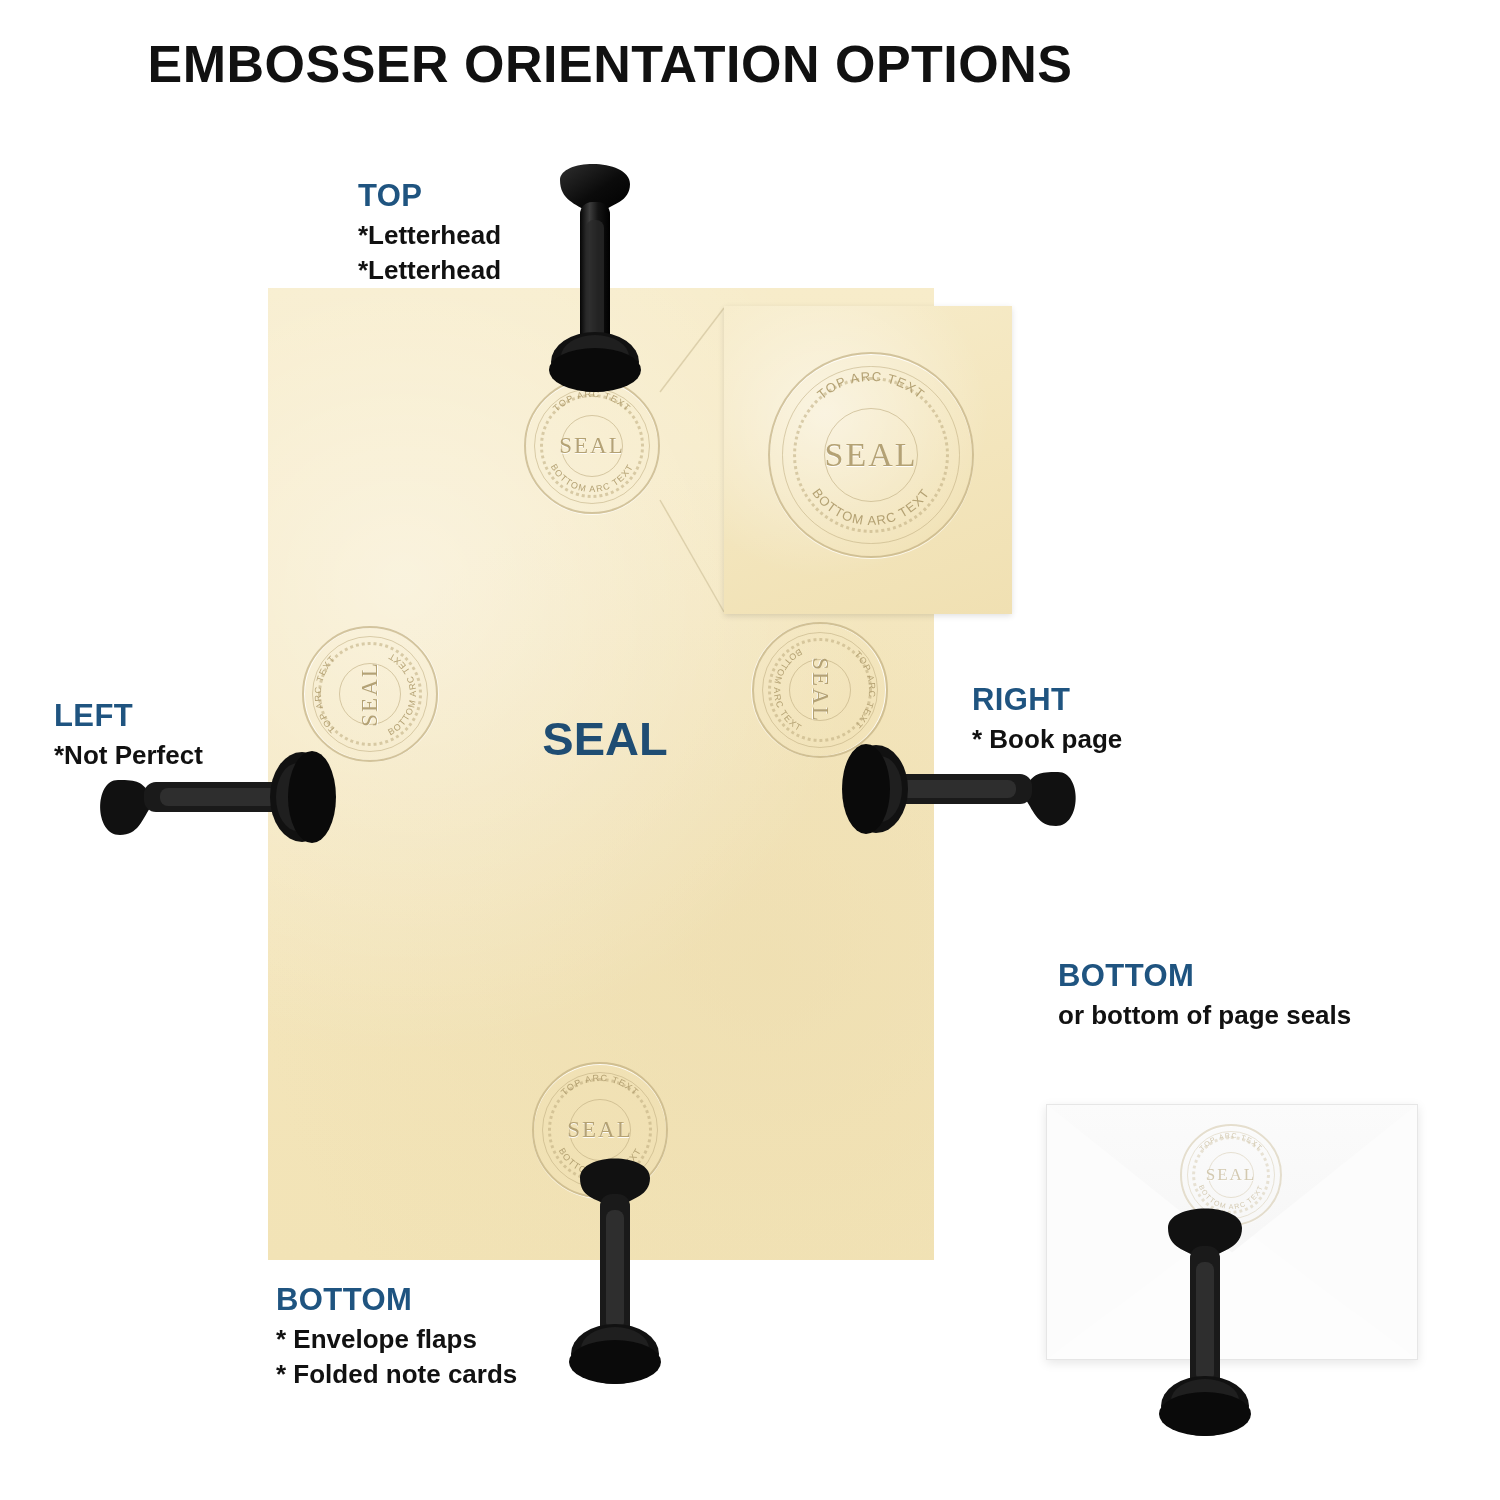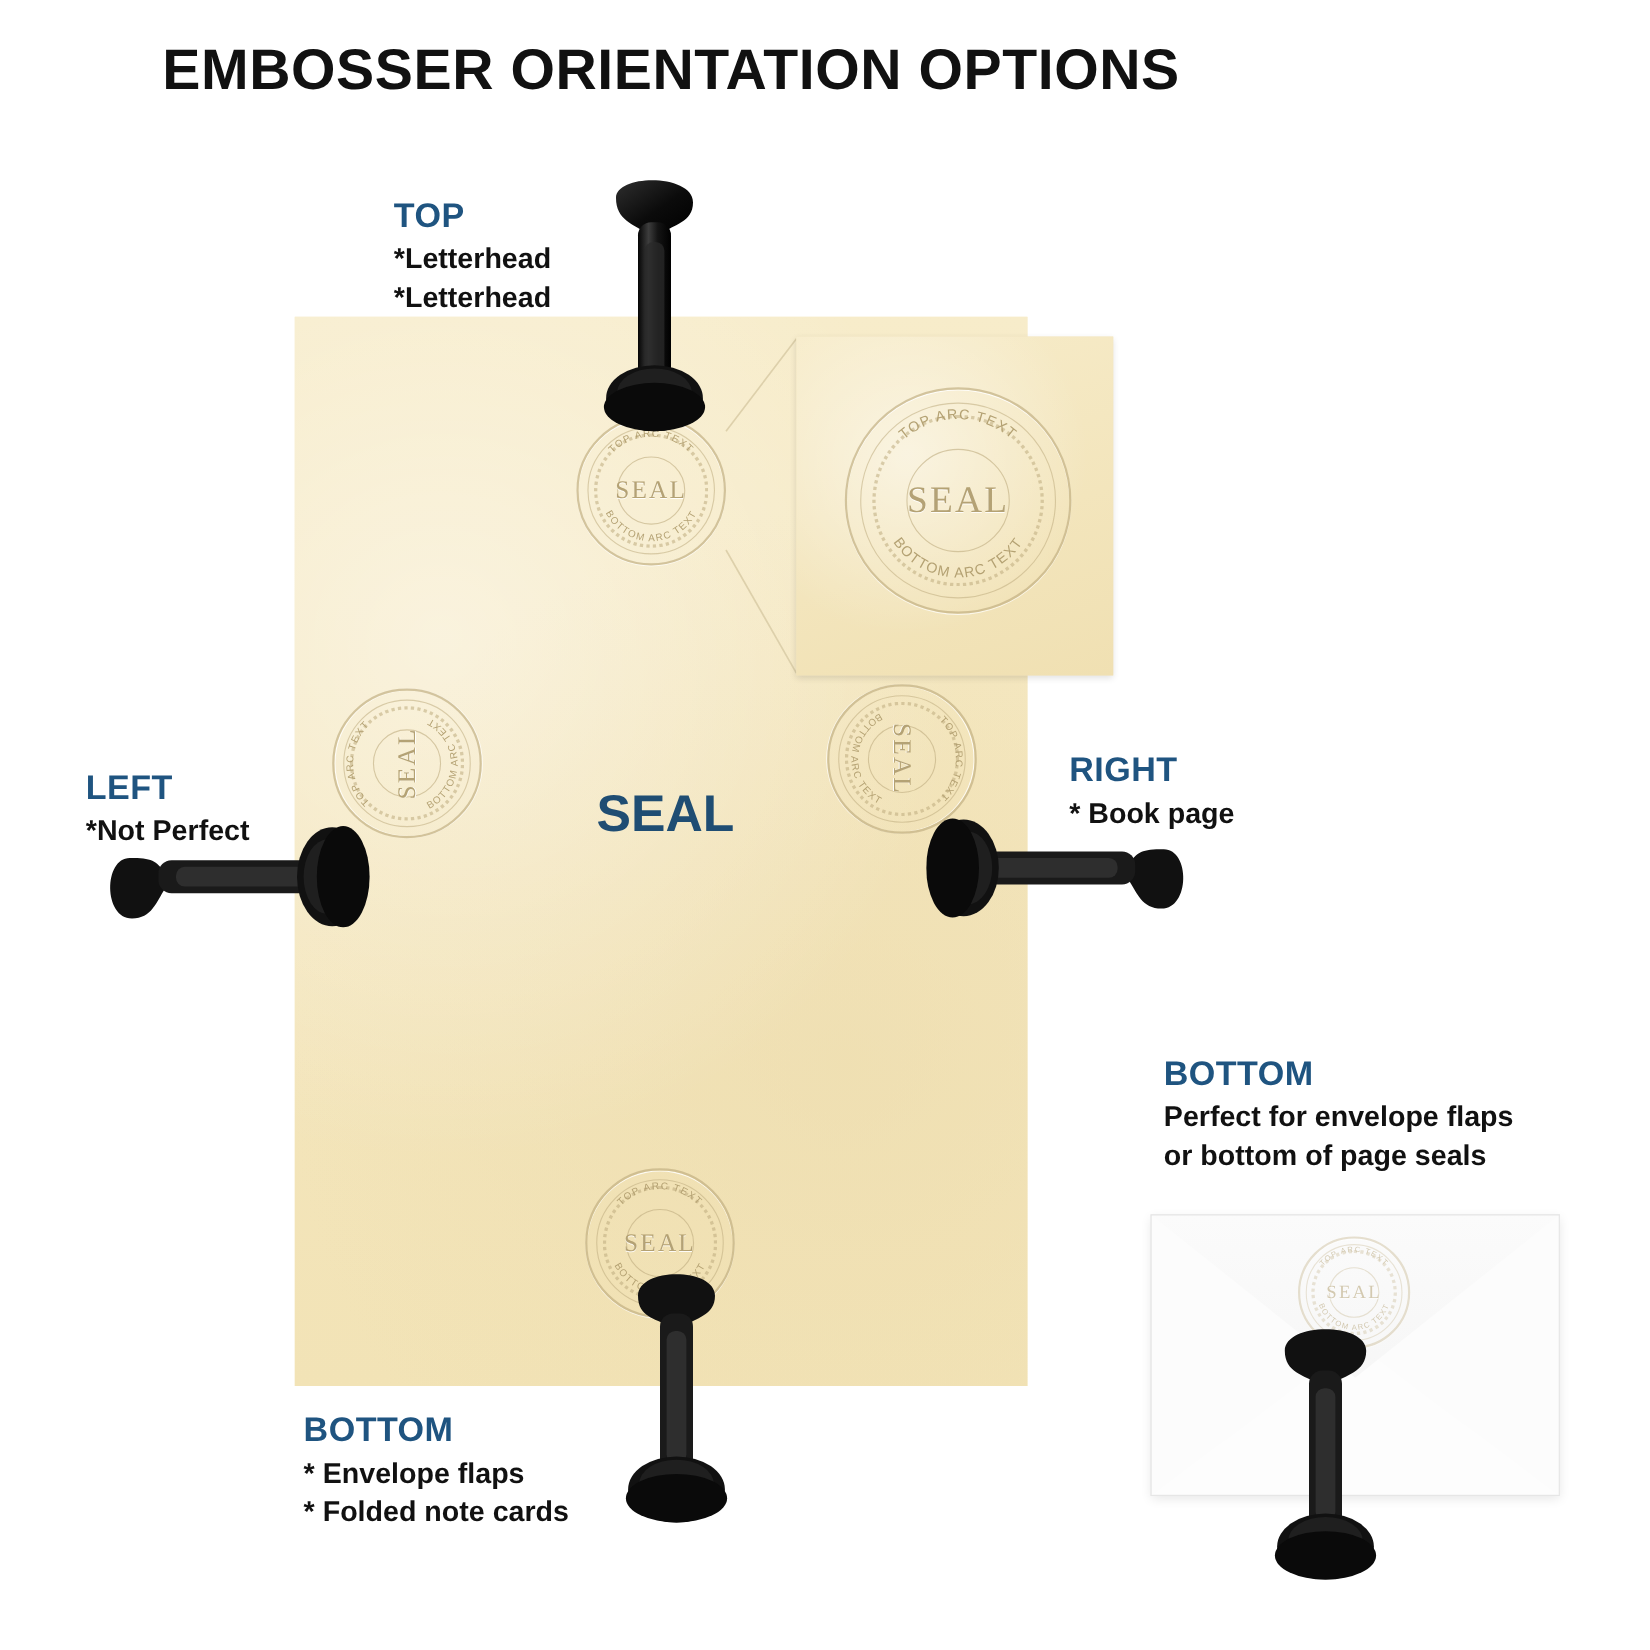--- a/index.html
+++ b/index.html
@@ -139,21 +139,21 @@
     margin-bottom: 4px;
   }
   .anno .ln {
     color: #111111;
     font-weight: bold;
     font-size: 26px;
     line-height: 1.33;
   }
 
   #anno-top { left: 358px; top: 178px; }
-  #anno-left { left: 54px; top: 698px; margin-left: 24px; }
+  #anno-left { left: 54px; top: 698px; }
   #anno-right { left: 972px; top: 682px; }
   #anno-bottom-left { left: 276px; top: 1282px; }
   #anno-bottom-right { left: 1058px; top: 958px; }
 
   
   .envelope {
     position: absolute;
     left: 1046px;
     top: 1104px;
     width: 372px;
@@ -399,15 +399,14 @@
 </div>
 
 <div class="anno" id="anno-bottom-left">
   <div class="hd">BOTTOM</div>
   <div class="ln">* Envelope flaps</div>
   <div class="ln">* Folded note cards</div>
 </div>
 
 <div class="anno" id="anno-bottom-right">
   <div class="hd">BOTTOM</div>
-  <div class="ln">Perfect for envelope flaps</div>
   <div class="ln">or bottom of page seals</div>
 </div>
 
 </body></html>

